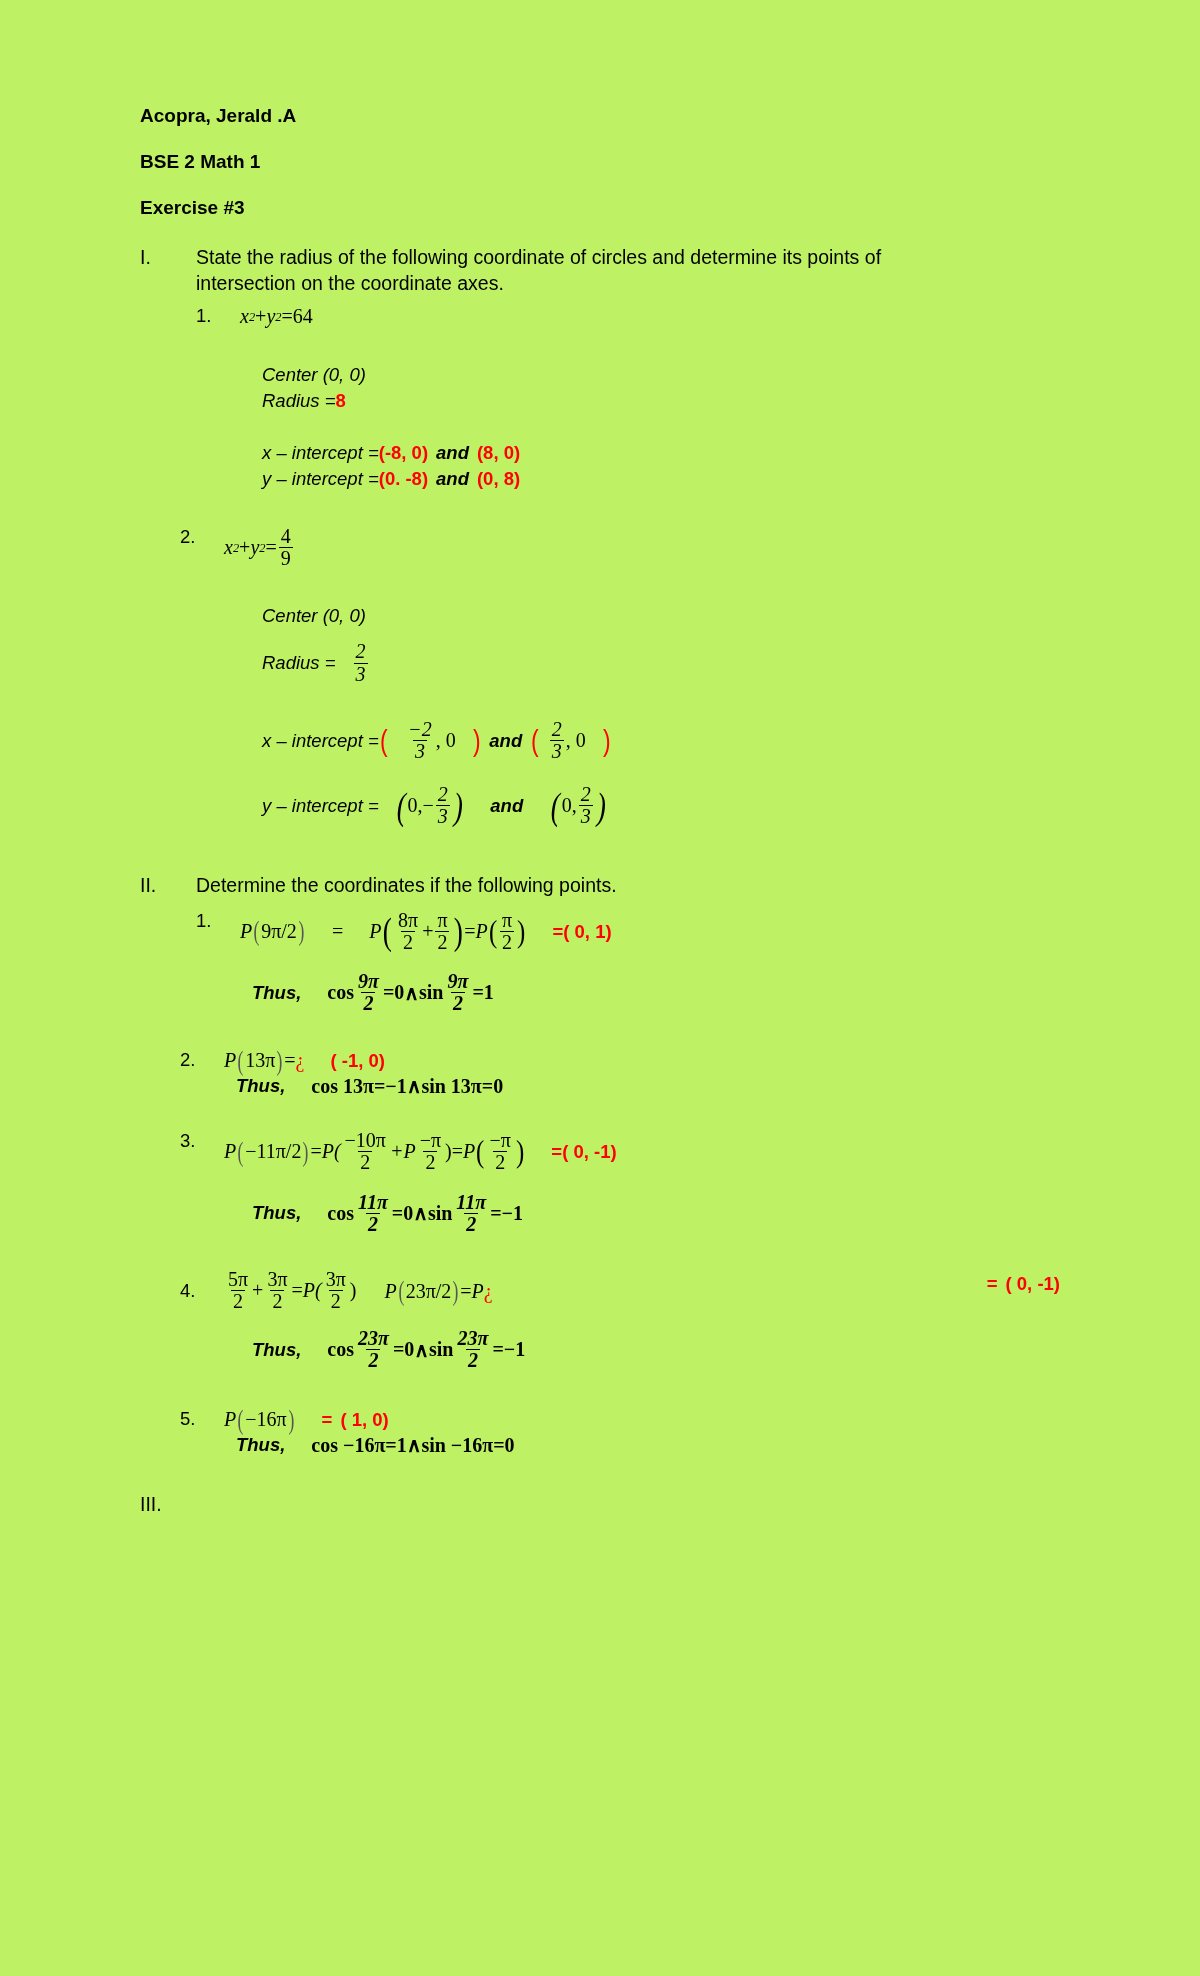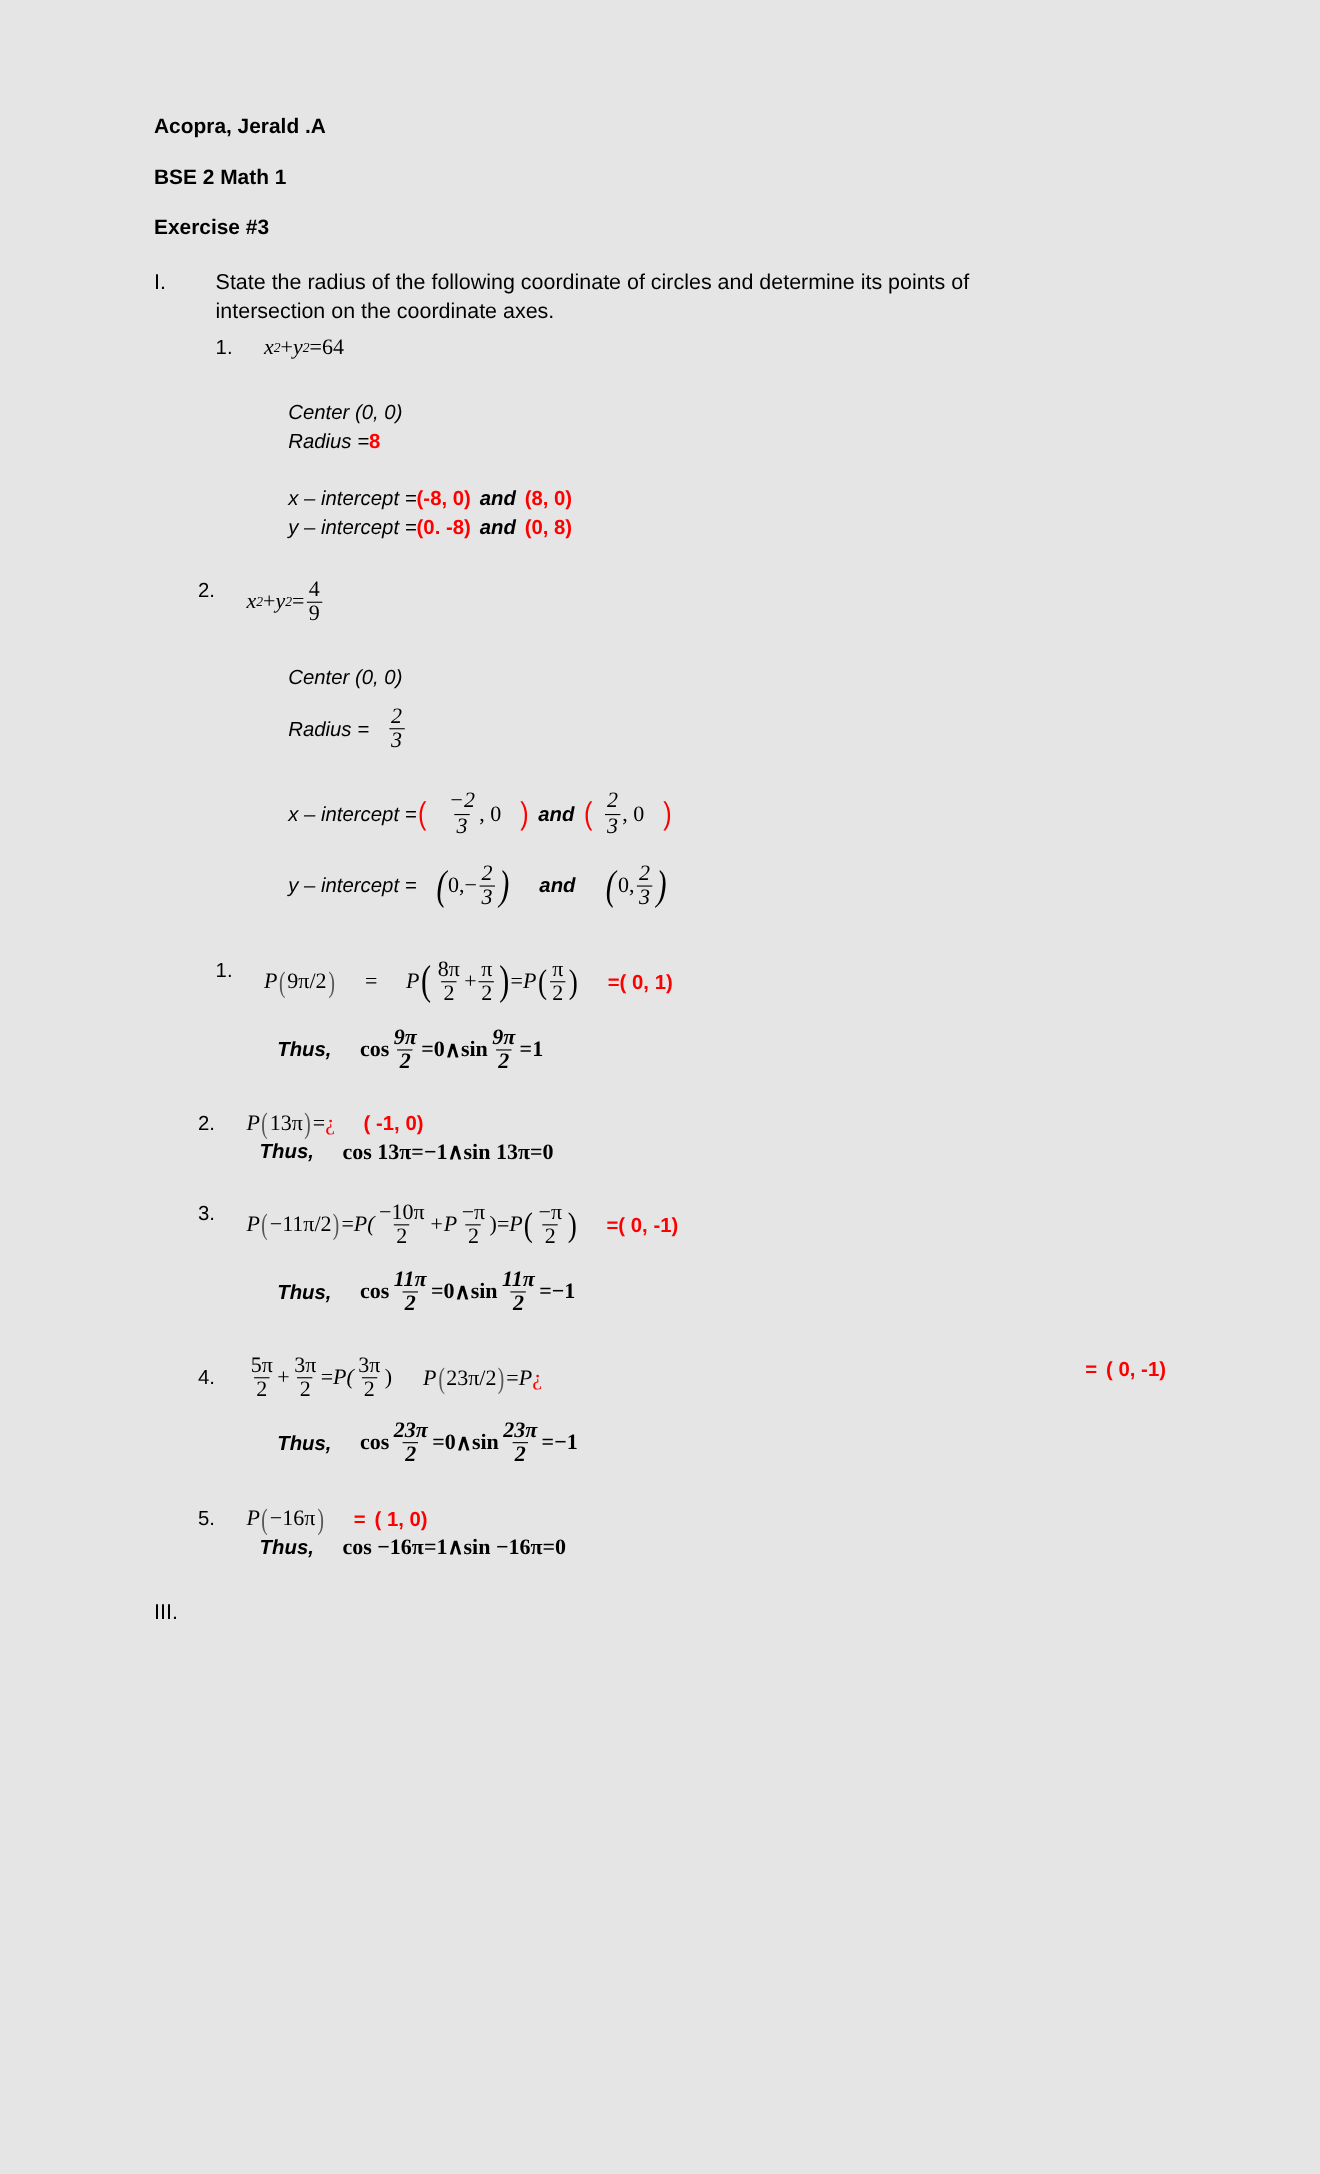--- a/index.html
+++ b/index.html
@@ -13,21 +13,21 @@
     font-family: "Liberation Sans", sans-serif;
     color: #000000;
     position: relative;
     overflow: hidden;
   }
   .page {
     position: absolute;
     left: 0; top: 0;
     width: 1200px;
     height: 1976px;
-    background: #e5e5e5;
+    background: #bef264;
   }
   .content {
     position: absolute;
     left: 140px;
     top: 106px;
     width: 920px;
   }
 
   
   .hdr-line {
@@ -297,20 +297,24 @@
                 <span class="num">2</span>
                 <span class="den">3</span>
               </span>
               <span class="bigparen">)</span>
             </span>
       </div>
     </div>
   </div>
 
   <div class="section" style="margin-top:44px;">
+    <div class="sec-head">
+      <div class="sec-num">II.</div>
+      <div class="sec-text">Determine the coordinates if the following points.</div>
+    </div>
 
     <div class="item" style="margin-left:56px; margin-top:12px;">
       <div class="item-num">1.</div>
       <div class="item-body">
         <span class="math">
           <span class="it">P</span>
               <span class="vbar">(</span>
               <span class="up">9π/2</span>
               <span class="vbar">)</span>
           <span class="sp12"></span>

